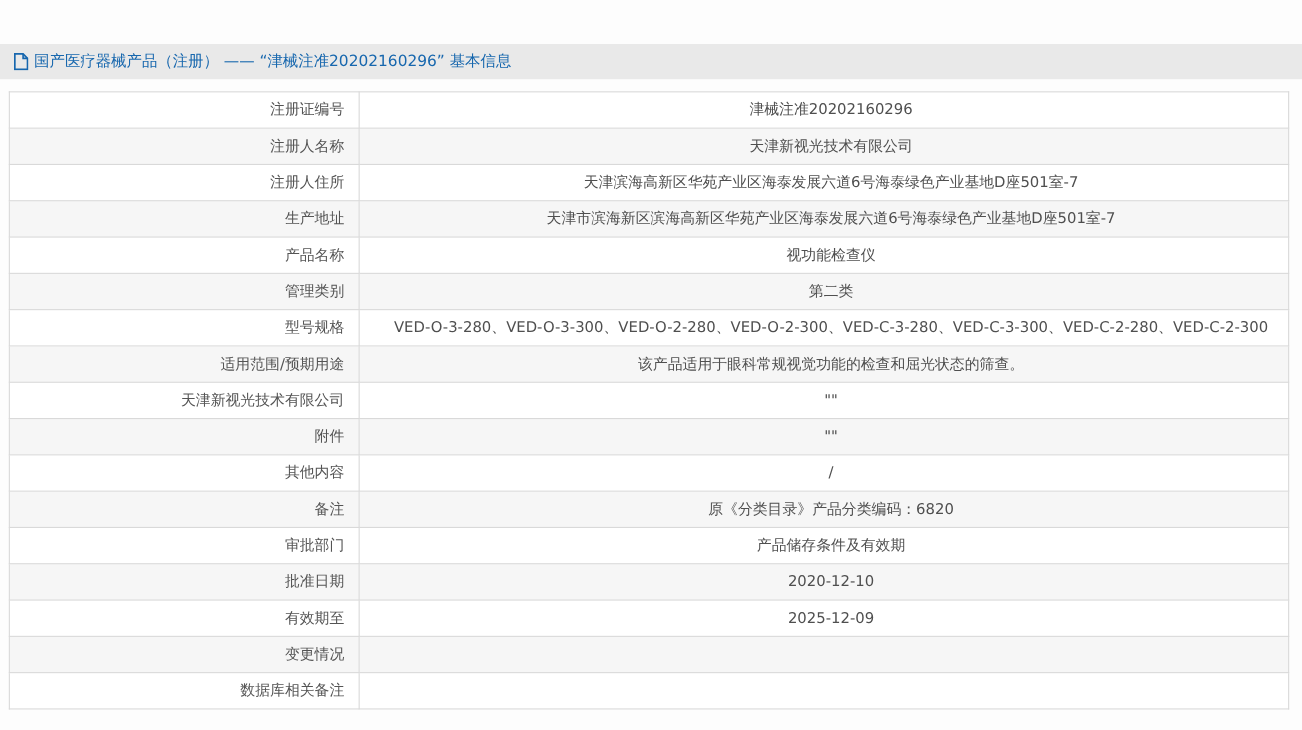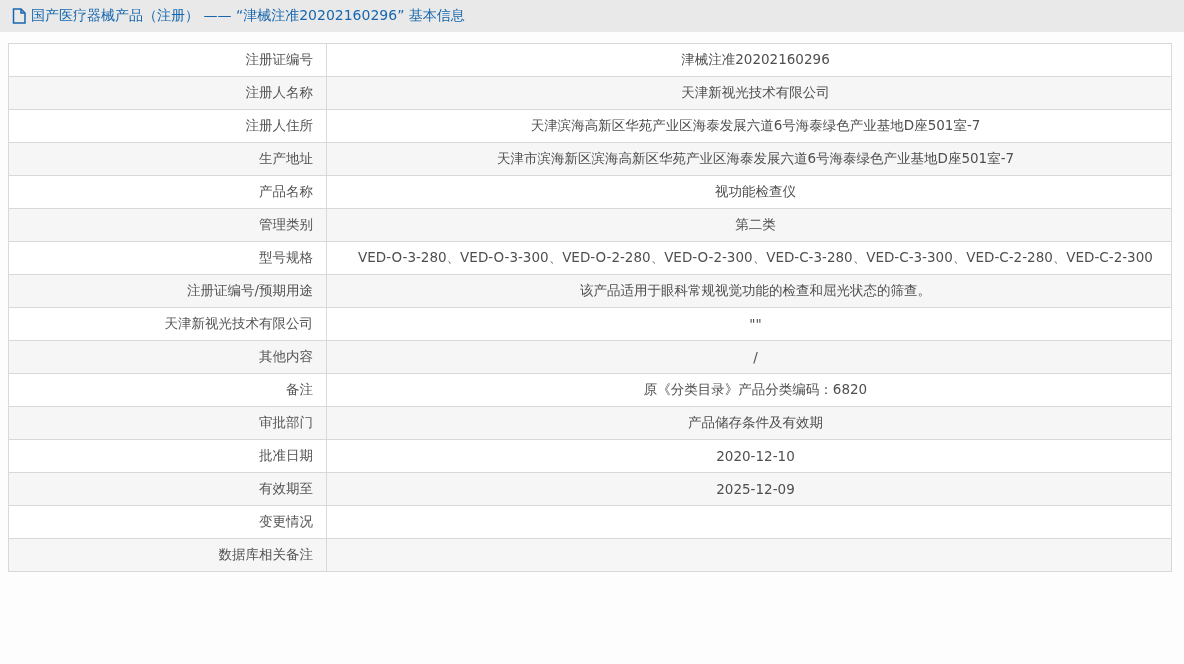--- a/index.html
+++ b/index.html
@@ -12,20 +12,21 @@
     overflow: hidden;
   }
   .topbar {
     height: 32px;
     background: #e9e9e9;
     display: flex;
     align-items: center;
     padding: 0 12px;
     color: #1767ae;
     font-size: 14px;
+    margin-top: 40px;
   }
   .doc-icon {
     width: 14px;
     height: 16px;
     margin-right: 5px;
     flex: none;
     display: block;
   }
   .info-table {
     margin: 11px 12px 0 8px;
@@ -96,25 +97,29 @@
     </tr>
     <tr>
       <td class="label-cell">管理类别</td>
       <td class="value-cell">第二类</td>
     </tr>
     <tr>
       <td class="label-cell">型号规格</td>
       <td class="value-cell">VED-O-3-280、VED-O-3-300、VED-O-2-280、VED-O-2-300、VED-C-3-280、VED-C-3-300、VED-C-2-280、VED-C-2-300</td>
     </tr>
     <tr>
-      <td class="label-cell">注册证编号/预期用途</td>
+      <td class="label-cell">适用范围/预期用途</td>
       <td class="value-cell">该产品适用于眼科常规视觉功能的检查和屈光状态的筛查。</td>
     </tr>
     <tr>
       <td class="label-cell">天津新视光技术有限公司</td>
+      <td class="value-cell">""</td>
+    </tr>
+    <tr>
+      <td class="label-cell">附件</td>
       <td class="value-cell">""</td>
     </tr>
     <tr>
       <td class="label-cell">其他内容</td>
       <td class="value-cell">/</td>
     </tr>
     <tr>
       <td class="label-cell">备注</td>
       <td class="value-cell">原《分类目录》产品分类编码：6820</td>
     </tr>

